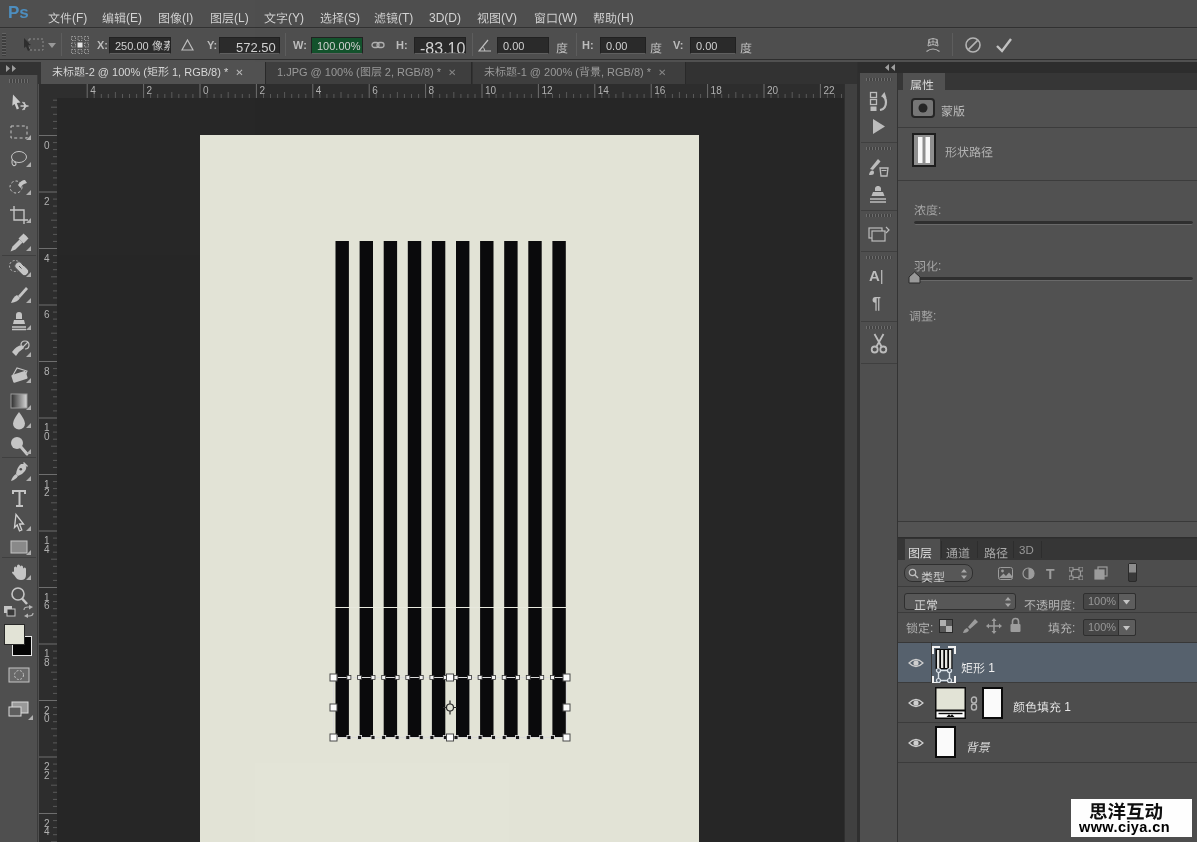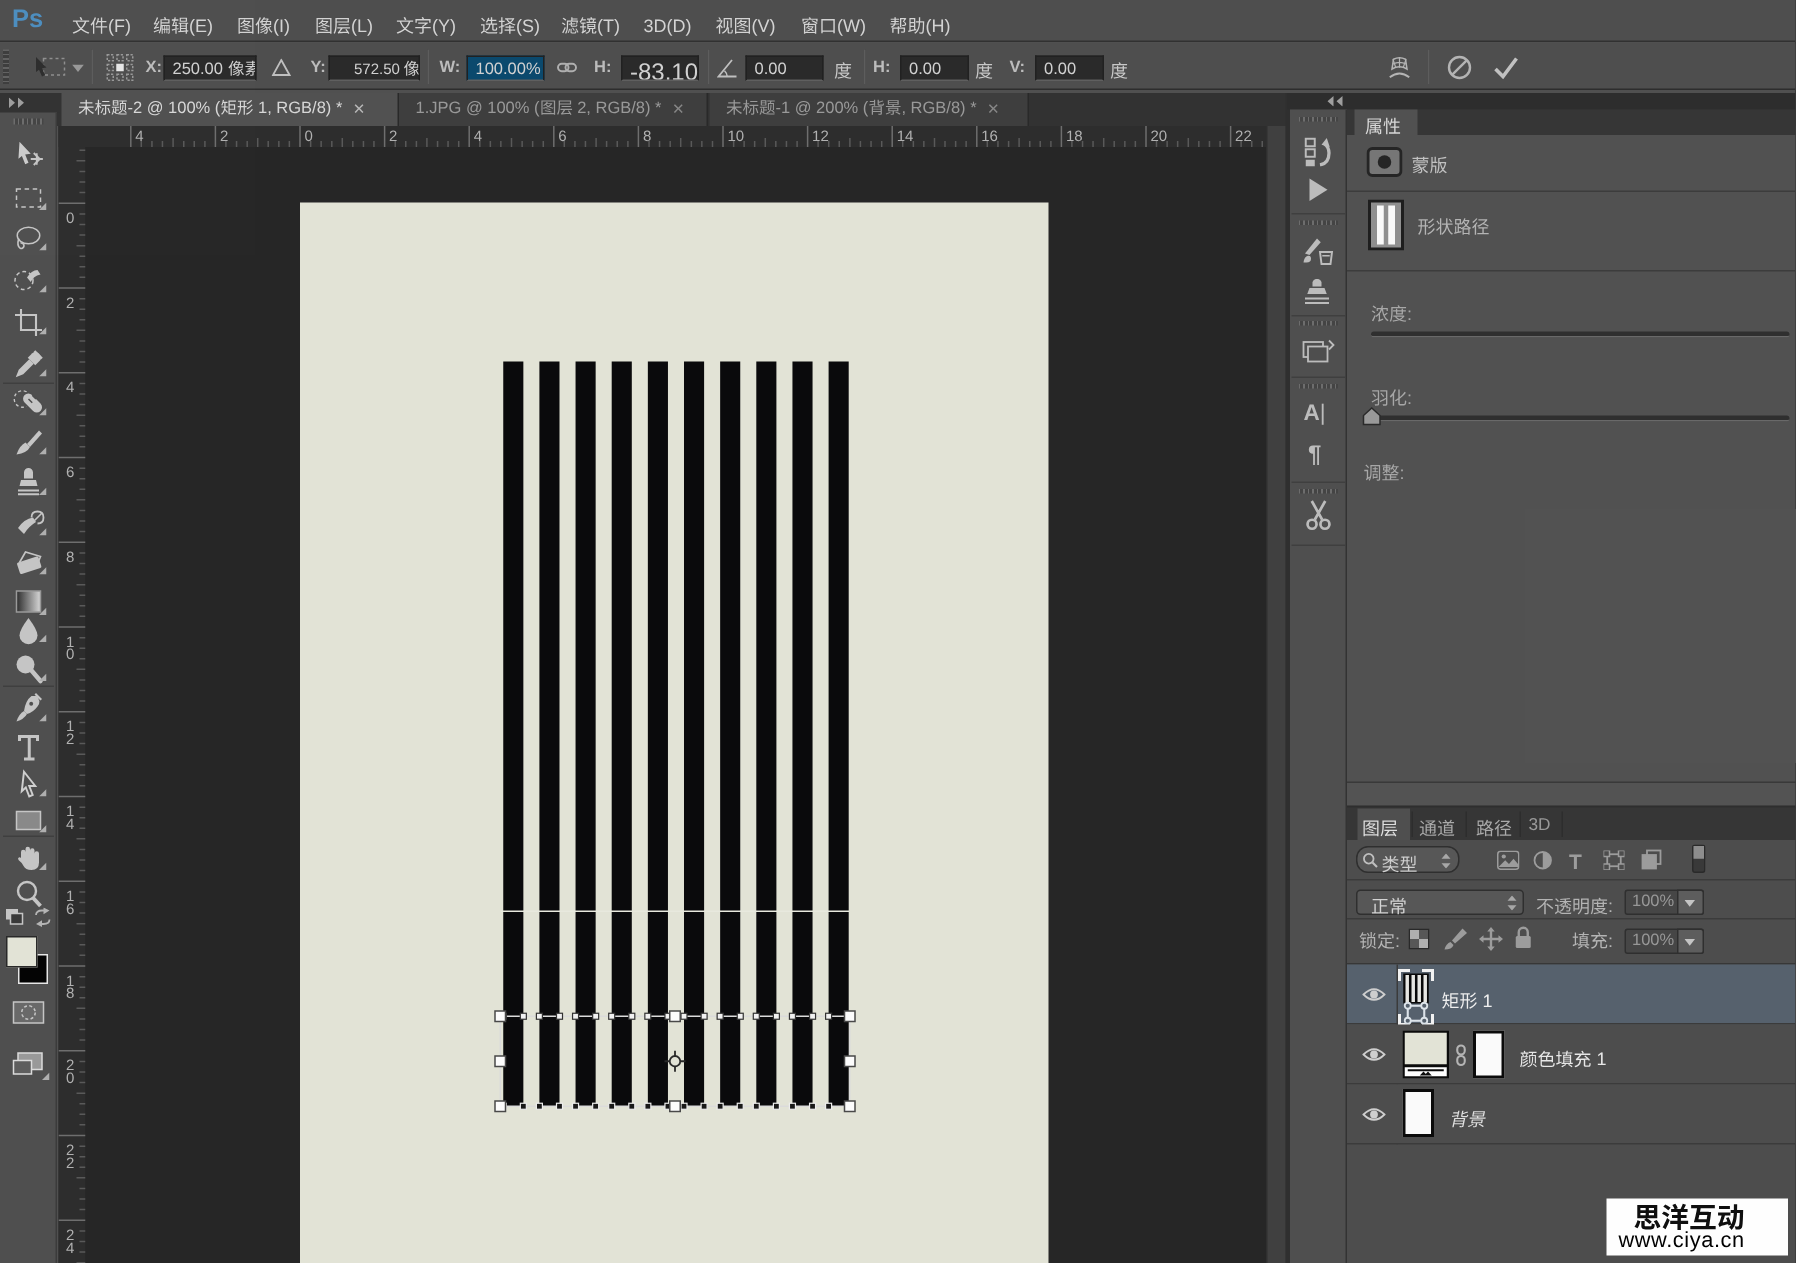--- a/index.html
+++ b/index.html
@@ -137,28 +137,28 @@
     <div style="font-size:11px;color:#d2d2d2;padding:2px 0 0 5px;white-space:nowrap">250.00 <svg style="vertical-align:-1.4px" width="22.0" height="11" viewBox="0 0 22.0 11" fill="#d2d2d2">
         <use href="#g50cf" transform="translate(0 9.68) scale(0.0110 -0.0110)"></use>
         <use href="#g7d20" transform="translate(11.0 9.68) scale(0.0110 -0.0110)"></use>
       </svg></div>
   </div>
 <svg class="ab" style="left:181px;top:39px" width="13" height="12">
     <path d="M6.5 1 L12 11 L1 11 Z" fill="none" stroke="#c0c0c0" stroke-width="1.2"></path>
   </svg>
 <div class="tx" style="left:207px;top:39px;font-size:11px;font-weight:bold;color:#bdbdbd">Y:</div>
 <div class="ab" style="left:219px;top:37px;width:61px;height:17px;background:#2b2b2b;border:1px solid #222;border-bottom-color:#606060;overflow:hidden">
-    <div style="font-size:10px;color:#d2d2d2;padding:2px 0 0 16px;white-space:nowrap">572.50 <svg style="vertical-align:-1.4px" width="22.0" height="11" viewBox="0 0 22.0 11" fill="#d2d2d2">
+    <div style="font-size:13px;color:#d2d2d2;padding:2px 0 0 16px;white-space:nowrap">572.50 <svg style="vertical-align:-1.4px" width="22.0" height="11" viewBox="0 0 22.0 11" fill="#d2d2d2">
         <use href="#g50cf" transform="translate(0 9.68) scale(0.0110 -0.0110)"></use>
         <use href="#g7d20" transform="translate(11.0 9.68) scale(0.0110 -0.0110)"></use>
       </svg></div>
   </div>
 <div class="ab" style="left:285px;top:33px;width:1px;height:23px;background:#3a3a3a;border-right:1px solid #5e5e5e"></div>
 <div class="tx" style="left:293px;top:39px;font-size:11px;font-weight:bold;color:#bdbdbd">W:</div>
-<div class="ab" style="left:311px;top:37px;width:52px;height:17px;background:#0c4a6e;border:1px solid #222;border-bottom-color:#606060;overflow:hidden">
+<div class="ab" style="left:311px;top:37px;width:52px;height:17px;background:#14532d;border:1px solid #222;border-bottom-color:#606060;overflow:hidden">
     <div style="font-size:11px;color:#d2d2d2;padding:2px 0 0 5px;white-space:nowrap">100.00%</div>
   </div>
 <svg class="ab" style="left:371px;top:40px" width="14" height="10" viewBox="0 0 14 10">
 <rect x="1" y="2.5" width="7" height="5" rx="2.5" fill="none" stroke="#b0b0b0" stroke-width="1.3"></rect>
 <rect x="6" y="2.5" width="7" height="5" rx="2.5" fill="none" stroke="#b0b0b0" stroke-width="1.3"></rect>
   </svg>
 <div class="tx" style="left:396px;top:39px;font-size:11px;font-weight:bold;color:#bdbdbd">H:</div>
 <div class="ab" style="left:414px;top:37px;width:52px;height:17px;background:#2b2b2b;border:1px solid #222;border-bottom-color:#606060;overflow:hidden">
     <div style="font-size:16px;color:#d2d2d2;padding:2px 0 0 5px;white-space:nowrap">-83.10%</div>
   </div>
@@ -986,12 +986,12 @@
       <use href="#g80cc" transform="translate(0 10.56) scale(0.0120 -0.0120)"></use>
       <use href="#g666f" transform="translate(12.0 10.56) scale(0.0120 -0.0120)"></use>
     </svg></div>
 <div class="ab" style="left:1071px;top:799px;width:121px;height:38px;background:#fff"></div>
 <div class="tx" style="left:1089px;top:802px"><svg style="vertical-align:-2.4px" width="74.0" height="18.5" viewBox="0 0 74.0 18.5" fill="#101010">
       <use href="#b601d" transform="translate(0 16.28) scale(0.0185 -0.0185)"></use>
       <use href="#b6d0b" transform="translate(18.5 16.28) scale(0.0185 -0.0185)"></use>
       <use href="#b4e92" transform="translate(37.0 16.28) scale(0.0185 -0.0185)"></use>
       <use href="#b52a8" transform="translate(55.5 16.28) scale(0.0185 -0.0185)"></use>
     </svg></div>
-<div class="tx" style="left:1079px;top:819px;font-size:14.5px;font-weight:normal;color:#000;letter-spacing:.4px;text-shadow:0 0 2px #fff">www.ciya.cn</div>
+<div class="tx" style="left:1079px;top:819px;font-size:14.5px;font-weight:bold;color:#000;letter-spacing:.4px;text-shadow:0 0 2px #fff">www.ciya.cn</div>
 </body></html>

